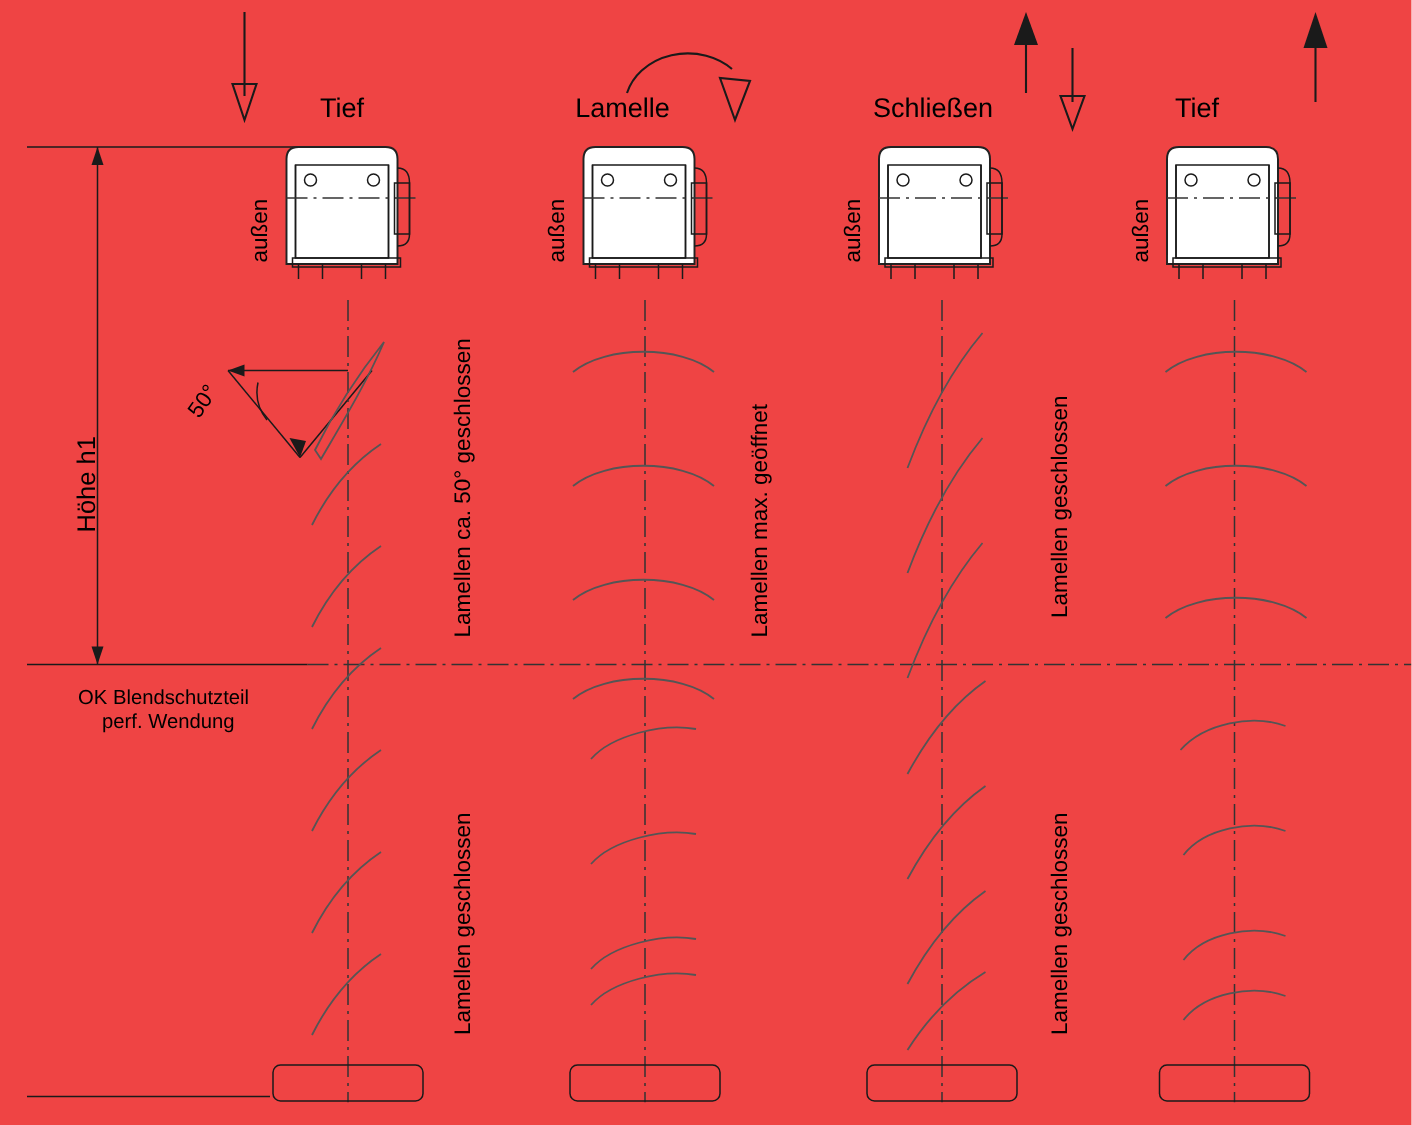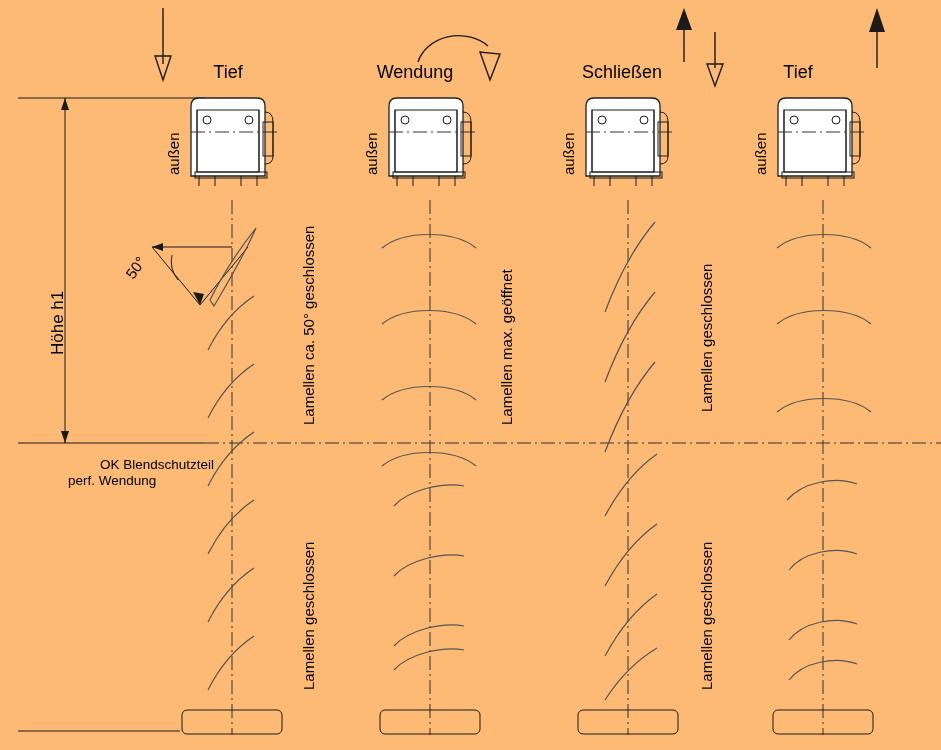--- a/index.html
+++ b/index.html
@@ -4,21 +4,21 @@
 <style>
   html, body {
     margin: 0;
     padding: 0;
     background: #ffffff;
   }
   #stage {
     position: relative;
     width: 941px;
     height: 750px;
-    background: #fdba74;
+    background: #ef4444;
     font-family: "Liberation Sans", sans-serif;
     color: #000000;
     overflow: hidden;
   }
   .abs { position: absolute; }
   .col-title {
     font-size: 18px;
     color: #000;
     white-space: nowrap;
     text-align: center;
@@ -106,21 +106,21 @@
     <line class="ln med" x1="13" y1="2" x2="13" y2="38"></line>
     <polygon points="13,56 5,34 21,34" fill="none" stroke="#1a1a1a" stroke-width="1.4"></polygon>
   </svg>
 
   <svg class="abs" style="left:865px; top:6px;" width="24" height="66">
     <line class="ln med" x1="12" y1="62" x2="12" y2="22"></line>
     <polygon points="12,2 4,26 20,26" fill="#1a1a1a"></polygon>
   </svg>
 
   <div class="abs col-title" style="left:178px; top:62px; width:100px;">Tief</div>
-  <div class="abs col-title" style="left:355px; top:62px; width:120px;">Wendung</div>
+  <div class="abs col-title" style="left:355px; top:62px; width:120px;">Lamelle</div>
   <div class="abs col-title" style="left:557px; top:62px; width:130px;">Schließen</div>
   <div class="abs col-title" style="left:748px; top:62px; width:100px;">Tief</div>
 
   <svg class="abs" style="left:185px; top:92px;" width="105" height="100">
     <path class="boxline" d="M6,14 q0,-8 8,-8 L72,6 q8,0 8,8 L80,84 L6,84 Z"></path>
     <path class="ln thin" d="M12,18 L12,80 M74,18 L74,80"></path>
     <rect class="ln thin" x="12" y="18" width="62" height="62" fill="none"></rect>
     <circle class="ln thin" cx="22" cy="28" r="4" fill="none"></circle>
     <circle class="ln thin" cx="64" cy="28" r="4" fill="none"></circle>
     <path class="dashdot" d="M6,40 L96,40" stroke-dasharray="10 3 2 3"></path>
@@ -234,21 +234,21 @@
     <rect class="ln thin" x="2" y="2" width="100" height="24" rx="5" fill="#fff"></rect>
   </svg>
   <svg class="abs" style="left:771px; top:708px;" width="104" height="30">
     <rect class="ln thin" x="2" y="2" width="100" height="24" rx="5" fill="#fff"></rect>
   </svg>
 
   <div class="abs vlabel-big" style="left:48px; top:355px;">Höhe h1</div>
 
   <div class="abs deg-label" style="left:122px; top:272px;">50°</div>
 
-  <div class="abs small-text" style="left:52px; top:457px;margin-left:48px;">OK Blendschutzteil</div>
+  <div class="abs small-text" style="left:52px; top:457px;">OK Blendschutzteil</div>
   <div class="abs small-text" style="left:68px; top:473px;">perf. Wendung</div>
 
   <div class="abs vlabel" style="left:300px; top:425px;">Lamellen ca. 50° geschlossen</div>
   <div class="abs vlabel" style="left:300px; top:690px;">Lamellen geschlossen</div>
 
   <div class="abs vlabel" style="left:498px; top:425px;">Lamellen max. geöffnet</div>
 
   <div class="abs vlabel" style="left:698px; top:412px;">Lamellen geschlossen</div>
   <div class="abs vlabel" style="left:698px; top:690px;">Lamellen geschlossen</div>
 

